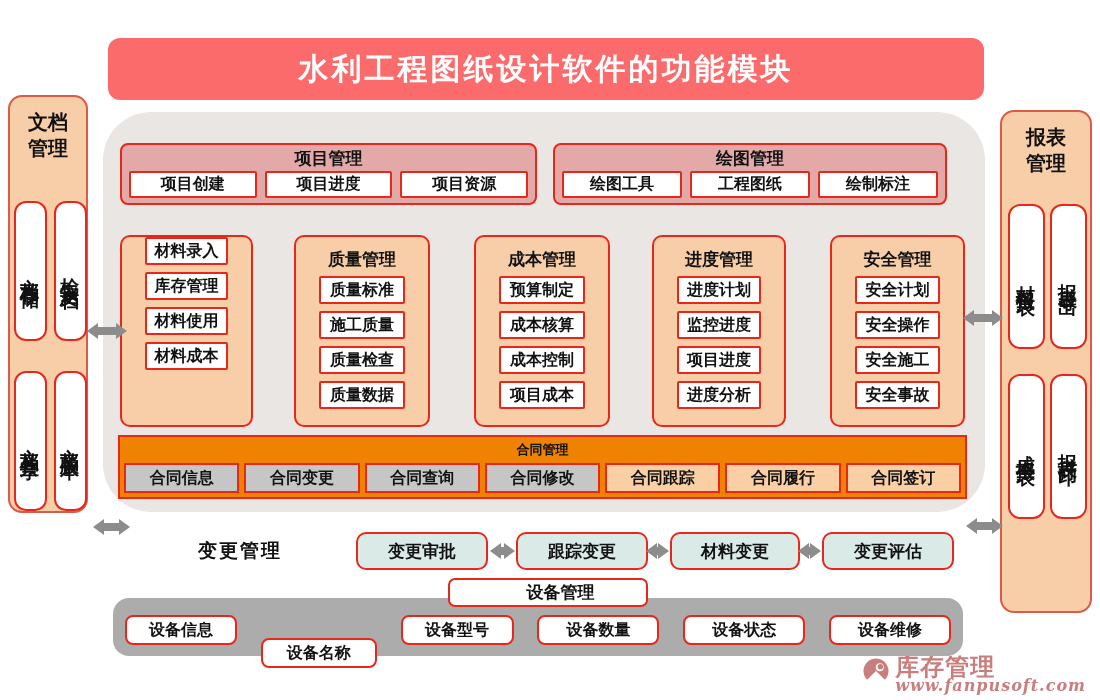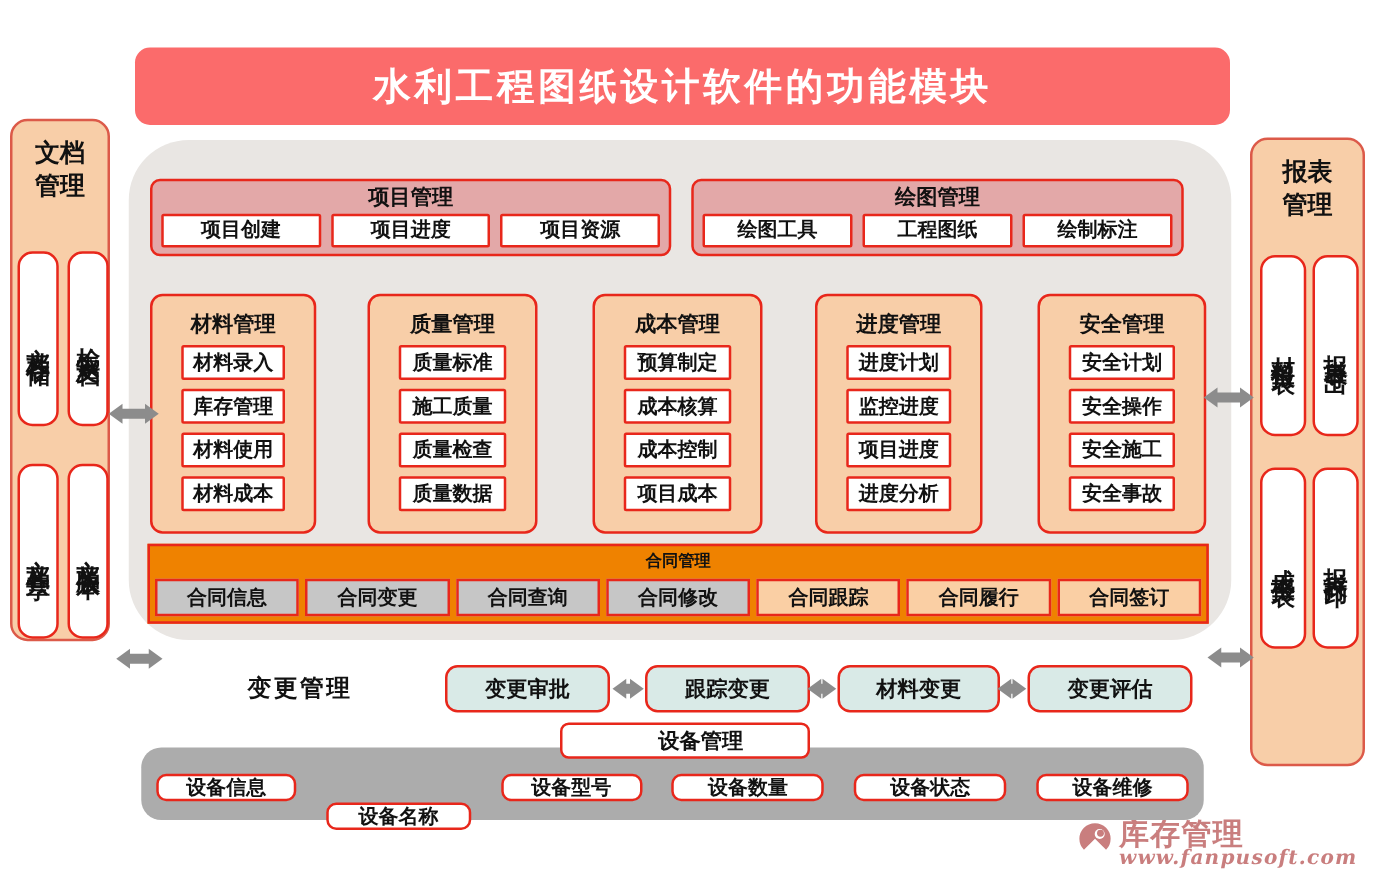--- a/index.html
+++ b/index.html
@@ -110,21 +110,21 @@
     background:#ffffff;border:2px solid var(--red);border-radius:7px;
     display:flex;align-items:center;justify-content:center;font-size:17px;padding-left:25px;
   }
   .equip-bar{
     position:absolute;left:113px;top:598px;width:850px;height:58px;
     background:var(--barGray);border-radius:16px;z-index:1;
     display:flex;align-items:center;justify-content:space-between;padding:6px 12px 0 12px;
   }
   .ebox{
     background:#ffffff;border:2px solid var(--red);border-radius:8px;
-    display:flex;align-items:center;justify-content:center;font-size:16px;height:22px;
+    display:flex;align-items:center;justify-content:center;font-size:16px;height:30px;
   }
   .e1{width:112px;} .e2{width:116px;margin-top:46px;} .e3{width:113px;} .e4{width:122px;} .e5{width:122px;} .e6{width:122px;}
   
   .harrow{position:absolute;height:16px;z-index:5;}
   .harrow::before,.harrow::after{
     content:'';position:absolute;top:0;width:0;height:0;
     border-top:8px solid transparent;border-bottom:8px solid transparent;
   }
   .harrow::before{left:0;border-right:11px solid var(--arrow);}
   .harrow::after{right:0;border-left:11px solid var(--arrow);}
@@ -163,21 +163,20 @@
 <div class="topsec sec-draw">
   <div class="sec-title">绘图管理</div>
   <div class="sec-items">
     <div class="wbox">绘图工具</div>
     <div class="wbox">工程图纸</div>
     <div class="wbox">绘制标注</div>
   </div>
 </div>
 
 <div class="col col1">
-  <div class="col-title">材料管理</div>
   <div class="col-items">
     <div class="wbox">材料录入</div>
     <div class="wbox">库存管理</div>
     <div class="wbox">材料使用</div>
     <div class="wbox">材料成本</div>
   </div>
 </div>
 <div class="col col2">
   <div class="col-title">质量管理</div>
   <div class="col-items">

